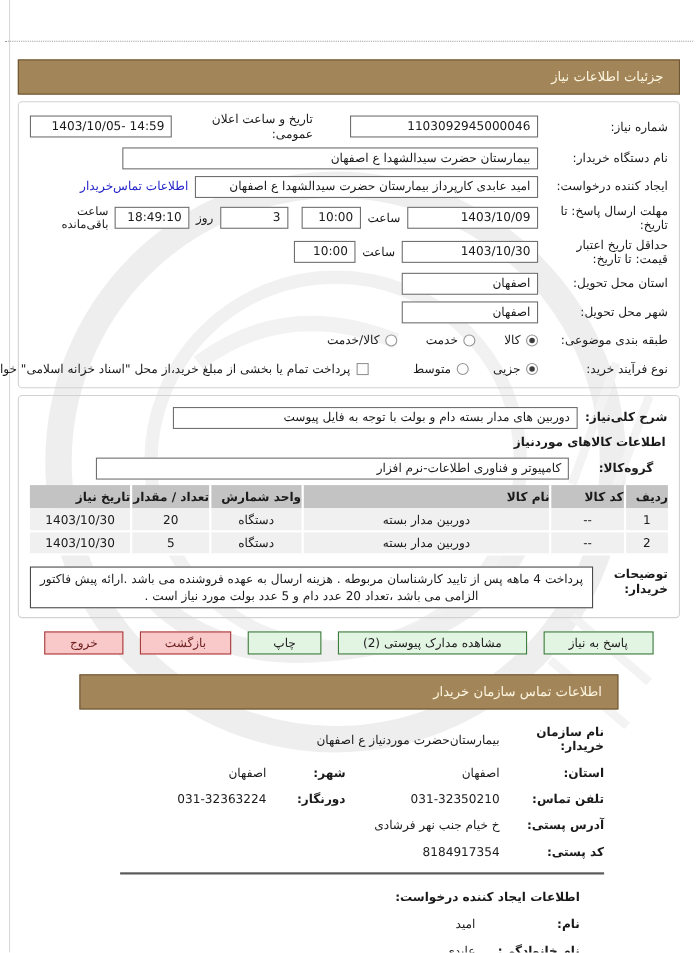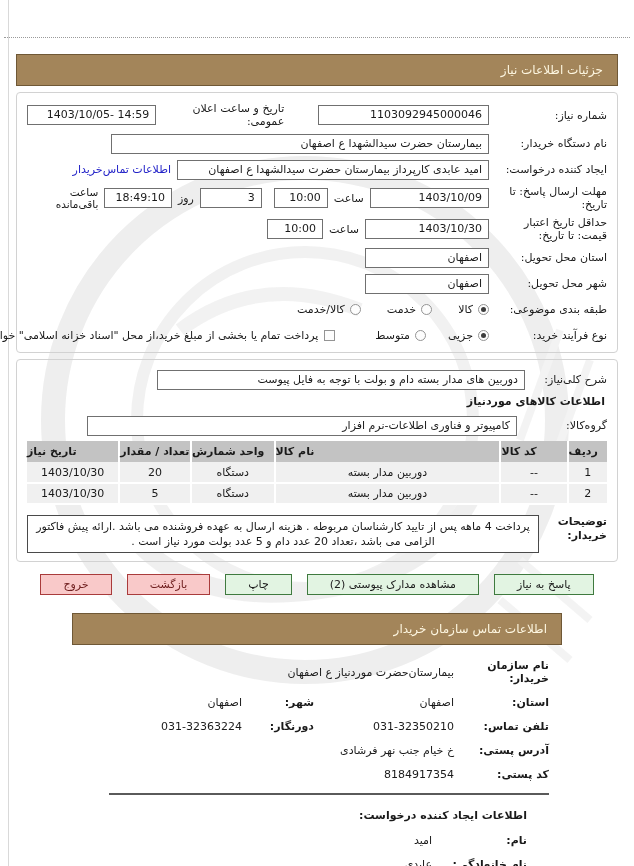--- a/index.html
+++ b/index.html
@@ -28,40 +28,40 @@
   .banner.narrow { margin: 18px 72px 10px 72px; }
 
   .box {
     border: 1px solid #d2d2d2; border-radius: 4px;
     margin: 0 16px 6px 16px; padding: 9px 10px 6px 10px;
     background: transparent;
   }
 
   .row { display: flex; align-items: center; gap: 6px; margin-bottom: 5px; min-height: 21px; }
   .lbl { width: 112px; flex: 0 0 112px; line-height: 13px; }
-  .lbl.b, .b { font-weight: normal; }
+  .lbl.b, .b { font-weight: bold; text-align: center; }
   .field {
     background: #ffffff; border: 1px solid #707070;
     height: 20px; line-height: 18px; padding: 0 6px;
     overflow: hidden; white-space: nowrap;
   }
   .num { direction: ltr; unicode-bidi: isolate; text-align: right; }
   .link { color: #2323c8; cursor: pointer; white-space: nowrap; }
 
   .radio { width: 11px; height: 11px; border: 1px solid #949494; border-radius: 50%; background: #fdfdfd; display: inline-block; position: relative; flex: 0 0 11px; }
   .radio.checked::after { content: ""; position: absolute; inset: 2px; border-radius: 50%; background: #3c3c3c; }
   .checkbox { width: 11px; height: 11px; border: 1px solid #949494; background: #fdfdfd; display: inline-block; flex: 0 0 11px; }
   .opt { display: inline-flex; align-items: center; gap: 5px; margin-left: 32px; }
 
   .goods-heading { font-weight: bold; margin: 4px 2px 7px 0; }
 
   table.goods { width: 100%; border-collapse: collapse; margin: 4px 0 10px 0; }
   table.goods th {
     background: #c3c3c3; font-weight: bold; font-size: 11px;
-    height: 21px; border-left: 2px solid #ffffff; text-align: left;
+    height: 21px; border-left: 2px solid #ffffff; text-align: right;
   }
   table.goods th:last-child { border-left: none; }
   table.goods td {
     background: #f0f0f0; height: 21px; text-align: center;
     border-bottom: 2px solid #ffffff; border-left: 2px solid #ffffff;
   }
   table.goods td:last-child { border-left: none; }
 
   .notes-row { display: flex; align-items: flex-start; gap: 6px; margin-bottom: 2px; }
   .notes-lbl { width: 62px; flex: 0 0 62px; font-weight: bold; line-height: 14px; }

